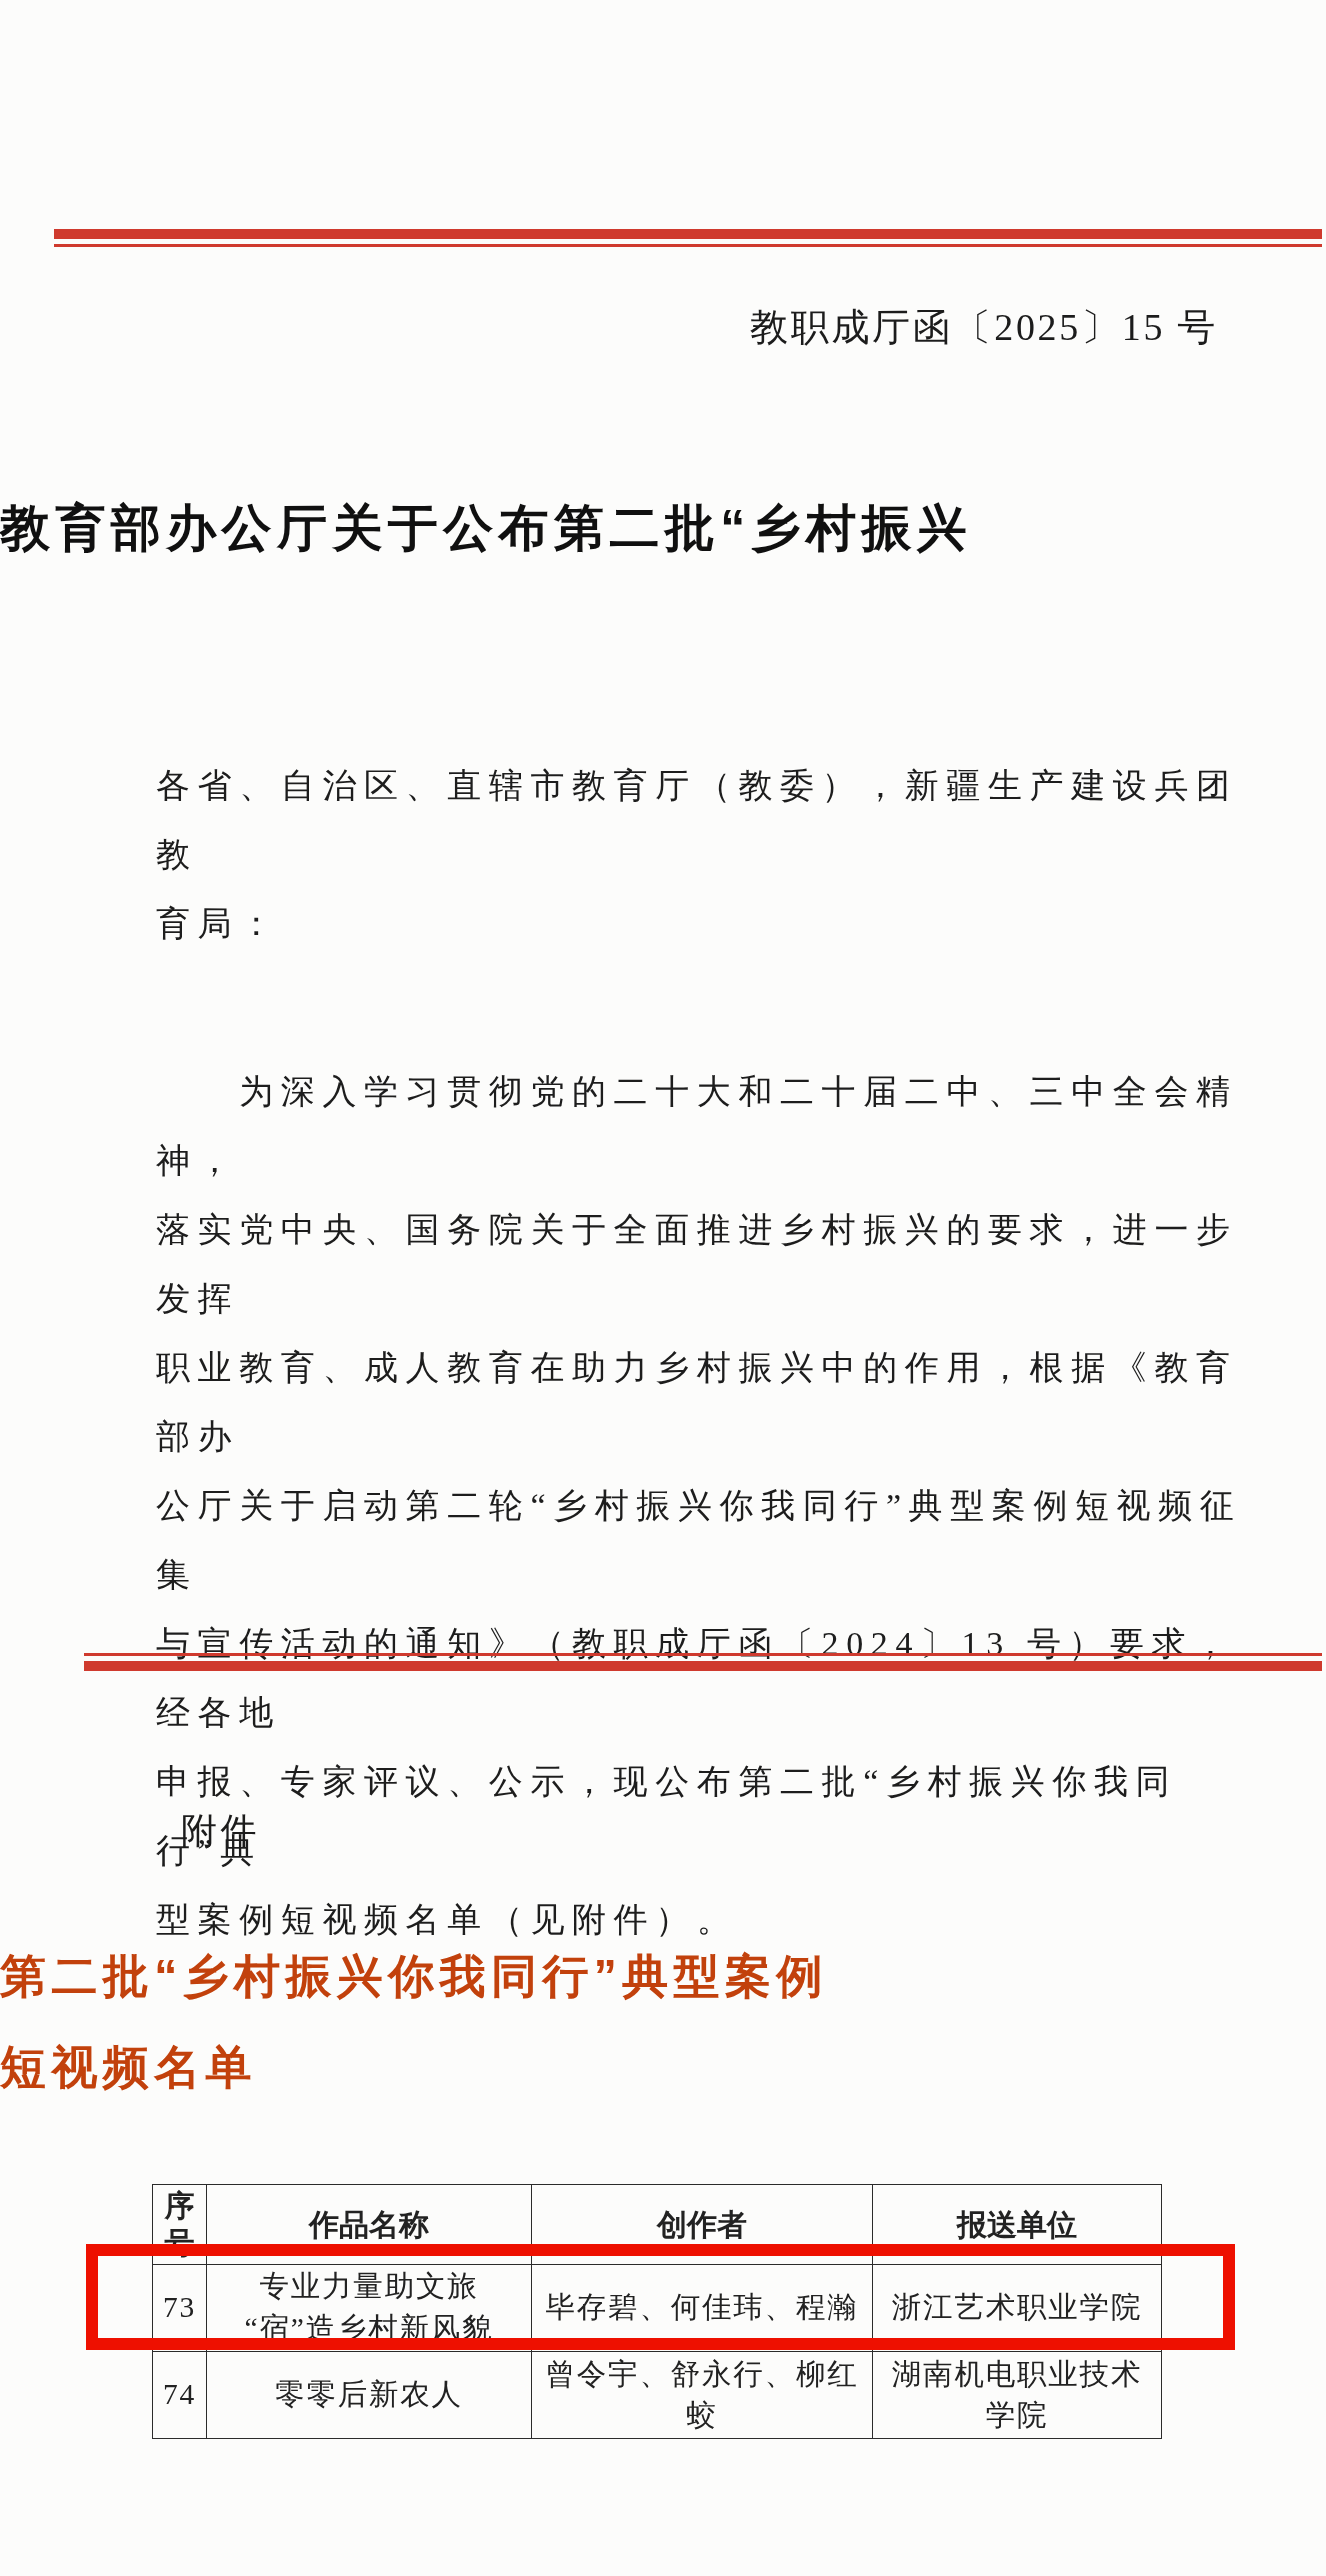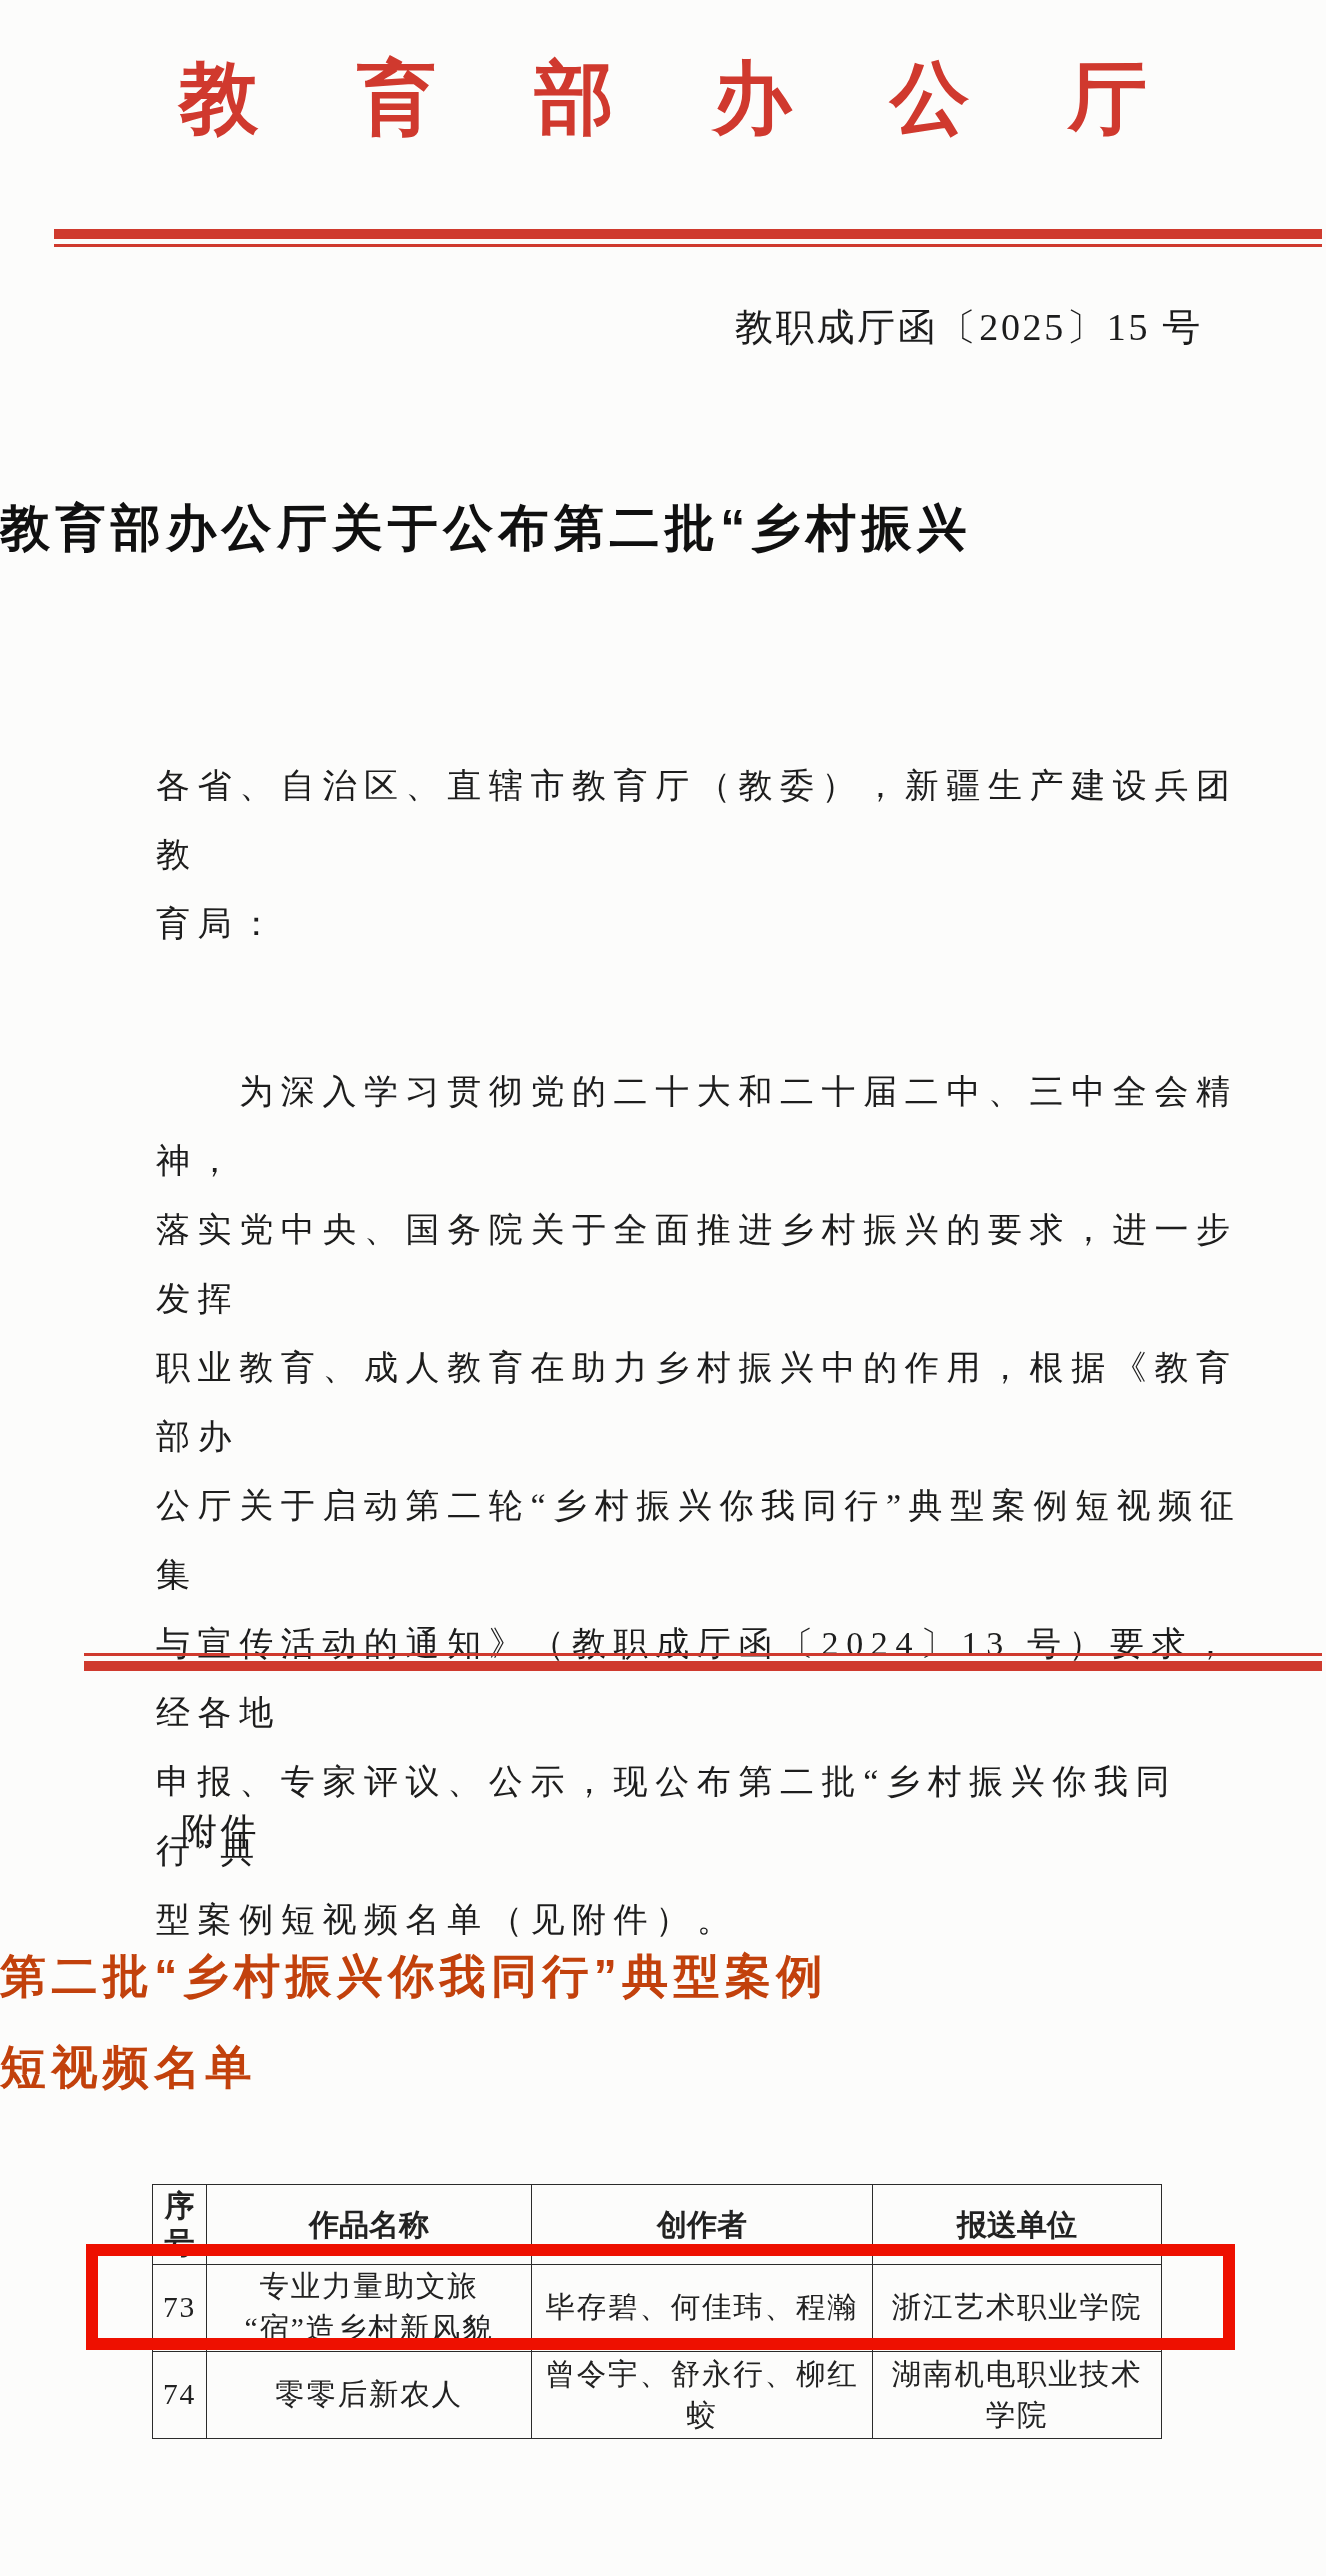--- a/index.html
+++ b/index.html
@@ -30,21 +30,21 @@
     white-space:nowrap;
   }
   
   .rule{position:absolute;background:var(--rule-red);}
   .rule-top-thick{left:54px;right:3.6px;top:229px;height:9.8px;}
   .rule-top-thin{left:54px;right:3.6px;top:244px;height:2.7px;}
   .rule-bottom-thin{left:84px;right:3.6px;top:1653px;height:2.7px;}
   .rule-bottom-thick{left:84px;right:3.6px;top:1661px;height:9.8px;}
   
   .doc-number{
-    position:absolute;top:302px;right:123px;
+    position:absolute;top:302px;right:108px;
     font-size:38px;letter-spacing:2.7px;
     color:#1c1c1c;white-space:nowrap;
   }
   
   .doc-title{
     position:absolute;top:483px;left:0;width:100%;
     font-family:"Liberation Sans",sans-serif;
     font-weight:bold;color:#101010;
     font-size:50px;line-height:91px;letter-spacing:5.4px;
   }
@@ -98,21 +98,20 @@
     box-sizing:border-box;
     z-index:5;pointer-events:none;
     background:transparent;
   }
 </style>
 </head>
 <body>
 
 <div class="page">
 
-  <div class="agency">教育部办公厅</div>
 
   <div class="rule rule-top-thick"></div>
   <div class="rule rule-top-thin"></div>
 
   <div class="doc-number">教职成厅函〔2025〕15 号</div>
 
   <div class="doc-title">
     <div>教育部办公厅关于公布第二批“乡村振兴</div>
   </div>
 

